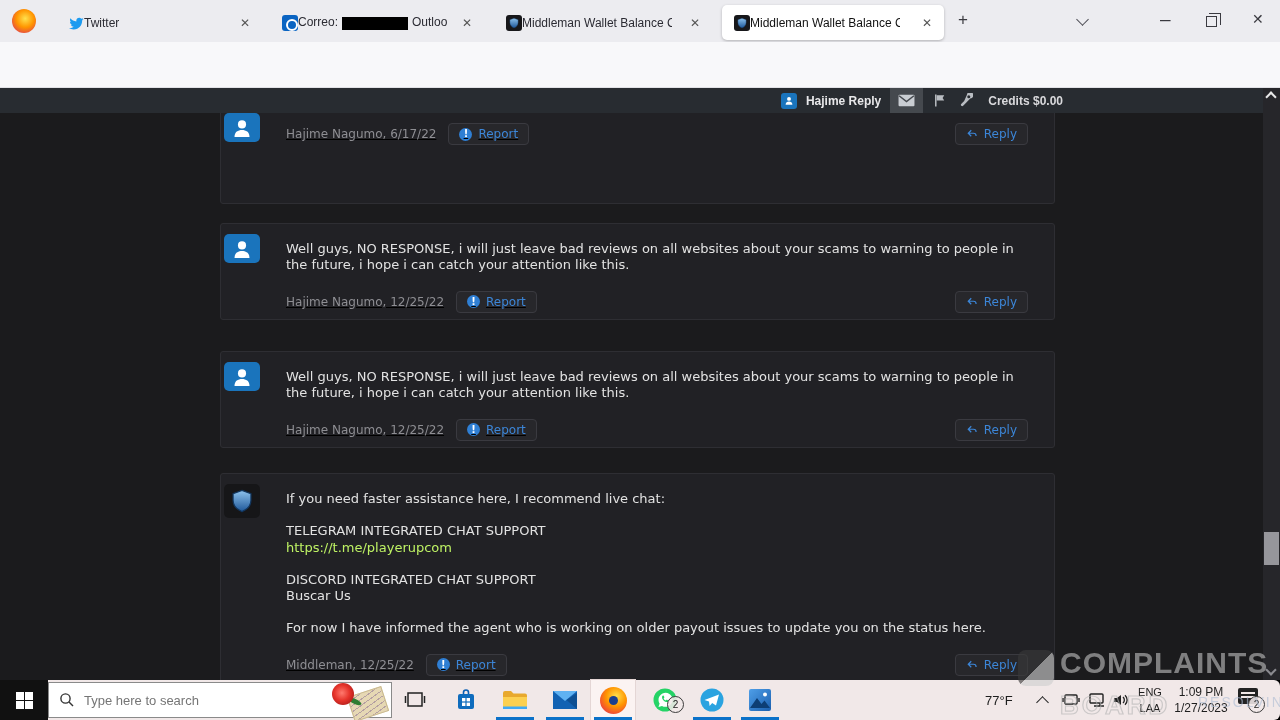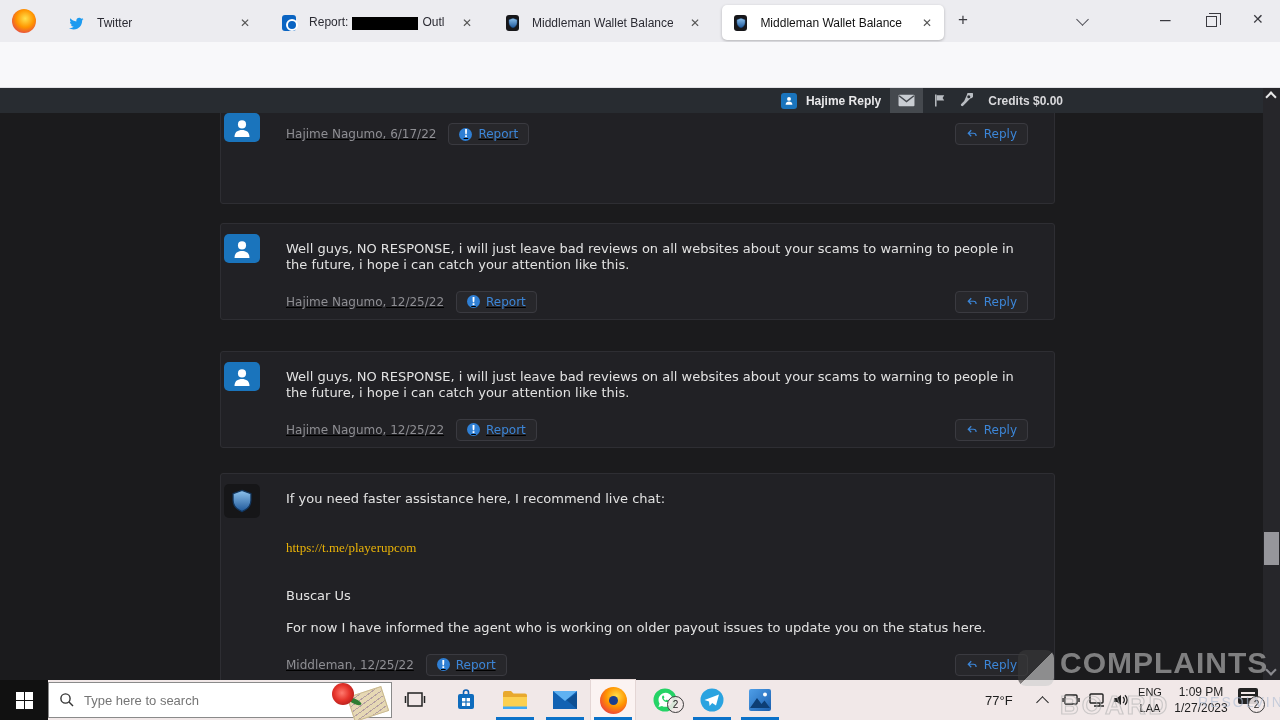--- a/index.html
+++ b/index.html
@@ -4,21 +4,21 @@
 <style>
   * { margin:0; padding:0; box-sizing:border-box; }
   html,body { width:1280px; height:720px; overflow:hidden; background:#000; }
   body { font-family:"Liberation Sans", sans-serif; position:relative; }
   .abs { position:absolute; }
 
   
   #tabstrip { left:0; top:0; width:1280px; height:42px; background:#ececf0; }
   .fx-logo { left:12px; top:9px; width:24px; height:24px; border-radius:50%;
     background:radial-gradient(circle at 55% 40%, #ffe14d 0%, #ff9500 45%, #e8543c 75%, #b5306b 100%); }
-  .tab { top:5px; height:35px; display:flex; align-items:center; gap:13px; padding:0 8px 0 12px;
+  .tab { top:5px; height:35px; display:flex; align-items:center; gap:0; padding:0 8px 0 12px;
     color:#2b2b33; font-size:12px; overflow:hidden; }
   .tab .title { white-space:nowrap; overflow:hidden; max-width:150px; }
   .tab.active { background:#fff; border-radius:5px; box-shadow:0 1px 3px rgba(0,0,0,.25); color:#111; }
   .tab-close { font-size:12px; color:#555; margin-left:auto; padding:2px 4px; }
   .redact { display:inline-block; width:66px; height:13px; background:#000; vertical-align:middle; margin:0 4px; }
   .favicon16 { width:16px; height:16px; flex:0 0 16px; }
   .outlook-fav { width:16px; height:16px; background:#0a64c2; border-radius:3px; position:relative; }
   .outlook-fav::after { content:""; position:absolute; left:4px; top:4px; width:8px; height:8px;
     border:2px solid #fff; border-radius:50%; }
   .shield-fav { width:16px; height:16px; background:#17171a; border-radius:3px;
@@ -59,21 +59,21 @@
   #content { left:0; top:113px; width:1263px; height:567px; background:#1b1b1d; overflow:hidden; }
   .card { position:absolute; left:220px; width:835px; background:#212125; border:1px solid #2e2e33;
     border-radius:3px; }
   .avatar-box { position:absolute; left:3px; width:36px; height:29px; border-radius:5px;
     background:#1a74bc; display:flex; align-items:center; justify-content:center; overflow:hidden; }
   .avatar-box.shield { background:#161618; height:34px; }
   .msg-body { margin:0 32px 0 65px; color:#e2e2e2; font-family:"DejaVu Sans", sans-serif;
     font-size:13px; line-height:16.3px; }
   .msg-body p { margin-bottom:16px; }
   .msg-body p:last-child { margin-bottom:0; }
-  .msg-body a { color:#eab308; text-decoration:none;font-family:Liberation Serif, serif; }
+  .msg-body a { color:#bef264; text-decoration:none; }
   .card-footer { margin:16px 26px 8px 65px; display:flex; align-items:center; position:relative; height:24px;text-decoration:underline; }
   .meta { color:#8e8e93; font-family:"DejaVu Sans", sans-serif; font-size:12px; }
   .pill-btn { display:inline-flex; align-items:center; gap:6px; background:#27272b; border:1px solid #3a3a40;
     border-radius:4px; color:#3c86d8; font-family:"DejaVu Sans", sans-serif; font-size:12px;
     padding:3px 10px; margin-left:12px; cursor:pointer; }
   .reply-btn { position:absolute; right:0; margin:0; }
   .report-ico { width:13px; height:13px; background:#2f7fd4; border-radius:50%; color:#fff;
     font-size:10px; font-weight:bold; display:flex; align-items:center; justify-content:center; line-height:1; }
 
   
@@ -88,21 +88,21 @@
   #watermark { left:1018px; top:646px; z-index:30; opacity:.62; pointer-events:none; }
   .wm-ico { position:absolute; left:0; top:4px; width:36px; height:36px; border-radius:8px;
     background:linear-gradient(135deg, #3a3a3a 0 50%, #cfcfcf 50% 100%); }
   .wm-title { position:absolute; left:42px; top:0; font-size:30px; font-weight:bold; letter-spacing:1px;
     color:#bdbdbd; }
   .wm-sub { position:absolute; left:42px; top:44px; font-size:26px; font-weight:bold; letter-spacing:3px;
     color:transparent; -webkit-text-stroke:1.2px #b5b5b5; }
   .wm-tag { position:absolute; left:180px; top:48px; font-size:14px; letter-spacing:2px; color:#aebdd4; }
 
   
-  #taskbar { left:0; top:680px; width:1280px; height:40px; background:#f1e8e8; z-index:10; }
+  #taskbar { left:0; top:680px; width:1280px; height:40px; background:#f1e8e8; z-index:10;border-radius:6px; }
   .startbtn { left:0; top:0; width:48px; height:40px; background:#111; display:flex; align-items:center; justify-content:center; }
   .winlogo { width:17px; height:17px; display:grid; grid-template-columns:8px 8px; grid-template-rows:8px 8px; gap:1px; }
   .winlogo i { background:#fff; }
   .tb-search { left:48px; top:2px; width:344px; height:36px; background:#fff; border:1px solid #8a8a8a;
     display:flex; align-items:center; padding:0 10px; gap:9px; }
   .tb-search input { border:none; outline:none; font-size:13px; color:#444; width:200px; background:transparent;
     font-family:"Liberation Sans", sans-serif; }
   .rose { position:absolute; left:275px; top:-2px; width:64px; height:40px; }
   .rose .paper { position:absolute; left:26px; top:10px; width:36px; height:26px; background:#e6d8b4;
     transform:rotate(-18deg); border:1px solid #c9b98f;
@@ -141,21 +141,21 @@
   <div class="tab abs" style="left:56px; width:206px;">
     <svg class="favicon16" viewBox="0 0 16 16">
         <path fill="#1d9bf0" d="M15.5 4.1c-.5.2-1 .4-1.6.5.6-.4 1-.9 1.2-1.6-.5.3-1.1.6-1.8.7-.5-.6-1.3-.9-2.1-.9-1.6 0-2.9 1.3-2.9 2.9 0 .2 0 .5.1.7-2.4-.1-4.6-1.3-6-3.1-.3.4-.4.9-.4 1.5 0 1 .5 1.9 1.3 2.4-.5 0-.9-.1-1.3-.4v.1c0 1.4 1 2.6 2.3 2.9-.2.1-.5.1-.8.1-.2 0-.4 0-.6-.1.4 1.2 1.5 2 2.8 2-1 .8-2.3 1.3-3.7 1.3H1c1.3.9 2.9 1.4 4.6 1.4 5.5 0 8.5-4.6 8.5-8.5v-.4c.6-.4 1.1-.9 1.4-1.5z"></path>
       </svg>
     <span class="title">Twitter</span>
     <span class="tab-close">✕</span>
   </div>
 
   <div class="tab abs" style="left:270px; width:214px;">
     <span class="outlook-fav"></span>
-    <span class="title"><span>Report:</span><span class="redact"></span><span>Outlook</span></span>
+    <span class="title"><span>Correo:</span><span class="redact"></span><span>Outlook</span></span>
     <span class="tab-close">✕</span>
   </div>
 
   <div class="tab abs" style="left:494px; width:218px;">
     <span class="shield-fav">
       <svg width="12" height="12" viewBox="0 0 32 32">
           <defs>
             <linearGradient id="sg1" x1="0" y1="0" x2="0" y2="1">
               <stop offset="0" stop-color="#8ec3ee"></stop>
               <stop offset="1" stop-color="#1e5799"></stop>
@@ -351,22 +351,22 @@
             <linearGradient id="sg3" x1="0" y1="0" x2="0" y2="1">
               <stop offset="0" stop-color="#8ec3ee"></stop>
               <stop offset="1" stop-color="#1e5799"></stop>
             </linearGradient>
           </defs>
           <path d="M16 3 L27 7 V15 C27 22 22 26.5 16 29 C10 26.5 5 22 5 15 V7 Z" fill="url(#sg3)" stroke="#12365e" stroke-width="1.5"></path>
         </svg>
     </div>
     <div class="msg-body" style="padding-top:17px;">
       <p>If you need faster assistance here, I recommend live chat:</p>
-      <p><br><a href="#">https://t.me/playerupcom</a></p>
-      <p><br><span>Buscar Us</span></p>
+      <p><span>TELEGRAM INTEGRATED CHAT SUPPORT</span><br><a href="#">https://t.me/playerupcom</a></p>
+      <p><span>DISCORD INTEGRATED CHAT SUPPORT</span><br><span>Buscar Us</span></p>
       <p>For now I have informed the agent who is working on older payout issues to update you on the status here.</p>
     </div>
     <div class="card-footer">
       <span class="meta">Middleman, 12/25/22</span>
       <span class="pill-btn">
           <span class="report-ico">!</span>
           <span>Report</span>
         </span>
       <span class="pill-btn reply-btn">
           <svg width="12" height="12" viewBox="0 0 16 16">

